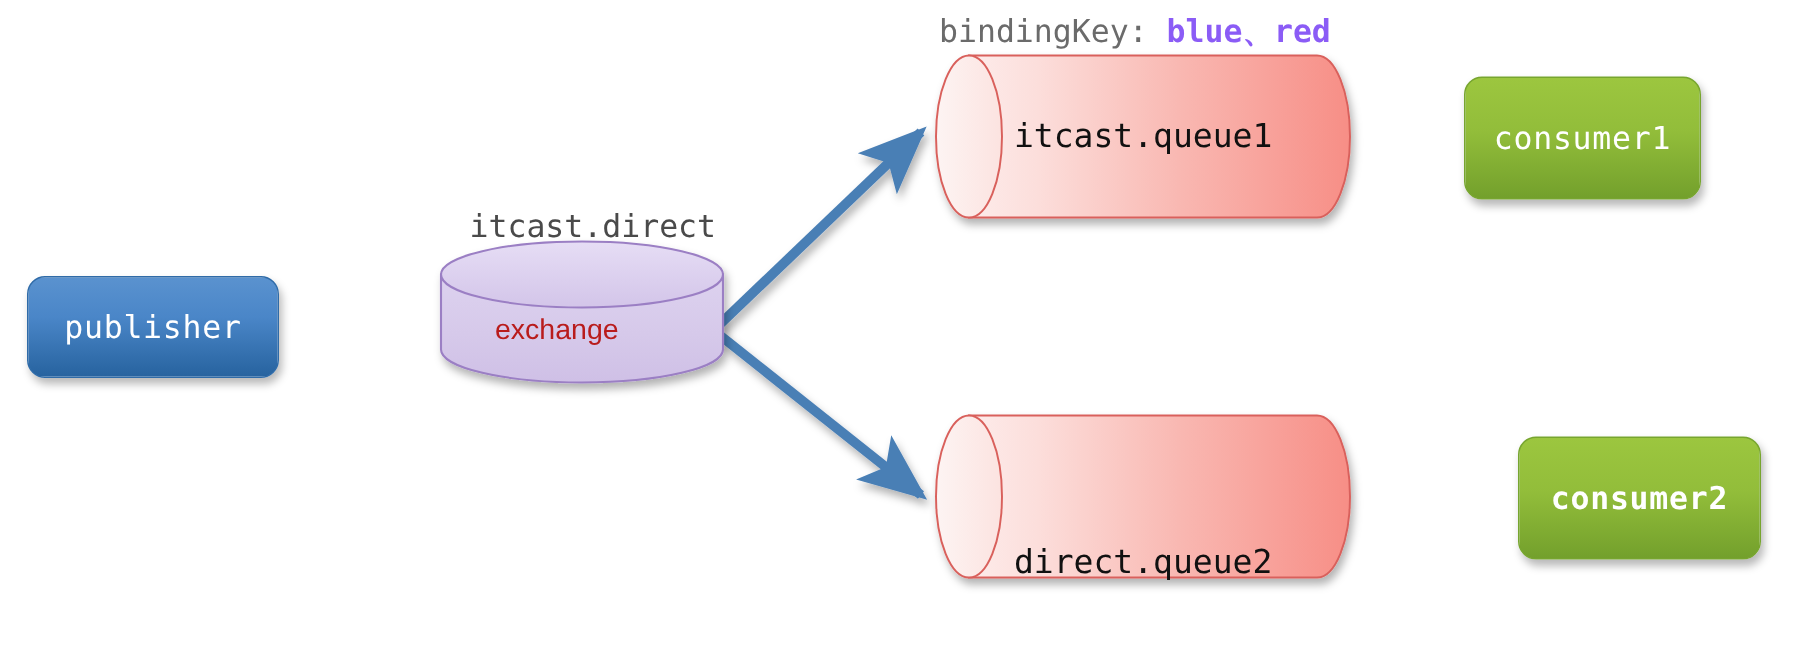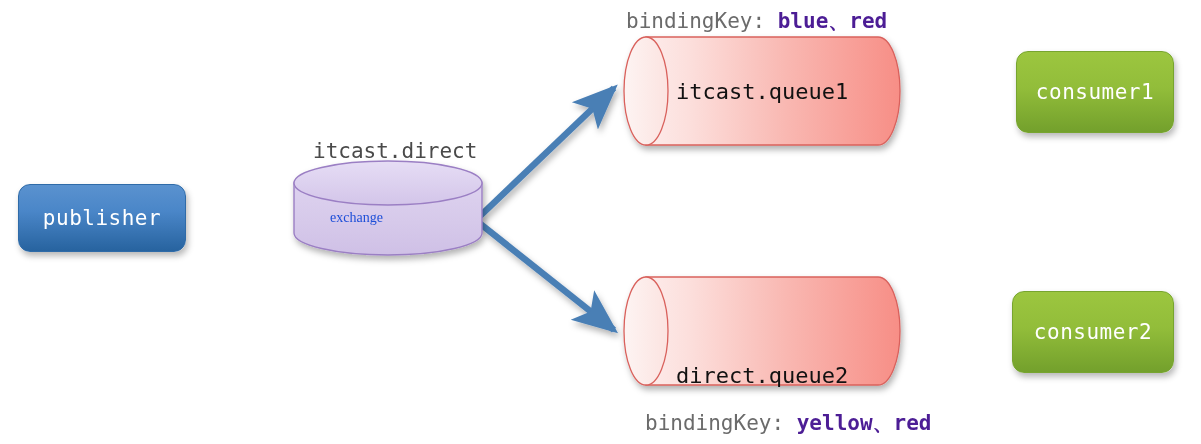--- a/index.html
+++ b/index.html
@@ -55,43 +55,43 @@
   }
   .label-exchange-name {
     font-size: 21px;
     color: #4a4a4a;
   }
   .label-binding {
     font-size: 21px;
     color: #6b6b6b;
   }
   .label-binding .key {
-    color: #4c1d95;
+    color: #8b5cf6;
     font-weight: bold;
   }
   .watermark {
     position: absolute;
     font-family: "DejaVu Sans", "Liberation Sans", sans-serif;
     font-size: 15px;
     color: #c9c9c9;
     white-space: nowrap;
   }
 
   
   .cyl-text {
     position: absolute;
     white-space: nowrap;
     color: #111111;
     font-family: "DejaVu Sans Mono", "Liberation Mono", monospace;
     font-size: 22px;
   }
   .cyl-text-exchange {
-    color: #1d4ed8;
-    font-family: Liberation Serif, serif;
-    font-size: 14px;
+    color: #b91c1c;
+    font-family: Liberation Sans, sans-serif;
+    font-size: 19px;
   }
 </style>
 </head>
 <body>
 
 <div id="canvas">
 
   <svg id="svg-layer" viewBox="0 0 1201 444">
     <defs>
       <linearGradient id="gradQueueBody" x1="0" y1="0" x2="1" y2="0">
@@ -164,28 +164,25 @@
   <div class="label label-exchange-name" style="left:313px; top:139px;">itcast.direct</div>
 
   <div class="cyl-text cyl-text-exchange" style="left:330px; top:210px;">exchange</div>
 
   <div class="label label-binding" style="left:626px; top:7px;">
     <span>bindingKey: </span><span class="key">blue、red</span>
   </div>
 
   <div class="cyl-text" style="left:676px; top:79px;">itcast.queue1</div>
 
-  <div class="node-box node-green" style="left:1016px; top:51px; width:156px; height:80px;">
+  <div class="node-box node-green" style="left:976px; top:51px; width:156px; height:80px;">
     <span>consumer1</span>
   </div>
 
   <div class="cyl-text" style="left:676px; top:319px;margin-top:44px;">direct.queue2</div>
 
-  <div class="label label-binding" style="left:645px; top:409px;">
-    <span>bindingKey: </span><span class="key">yellow、red</span>
-  </div>
 
-  <div class="node-box node-green" style="left:1012px; top:291px; width:160px; height:80px;">
+  <div class="node-box node-green" style="left:1012px; top:291px; width:160px; height:80px;font-weight:bold;">
     <span>consumer2</span>
   </div>
 
 
 </div>
 
 </body></html>

